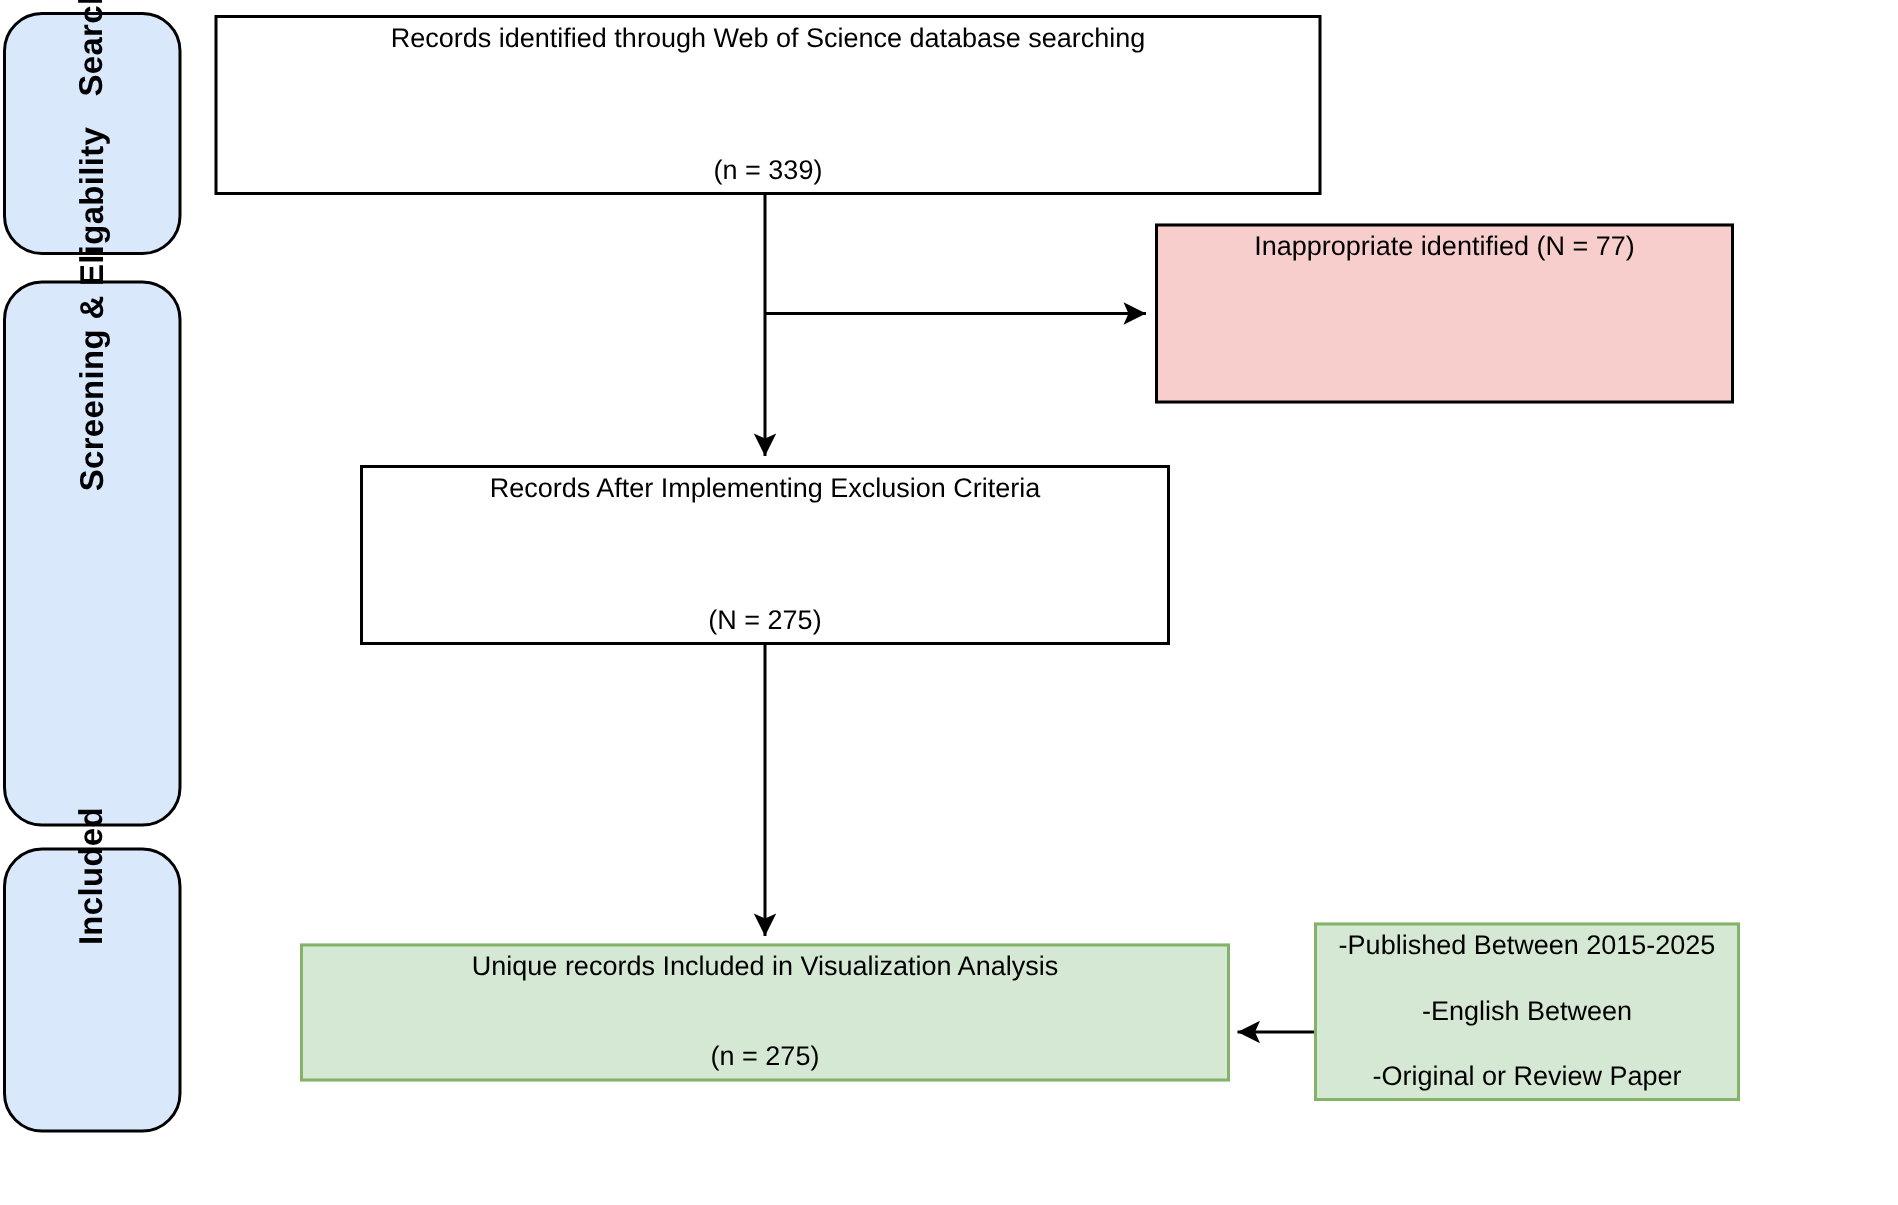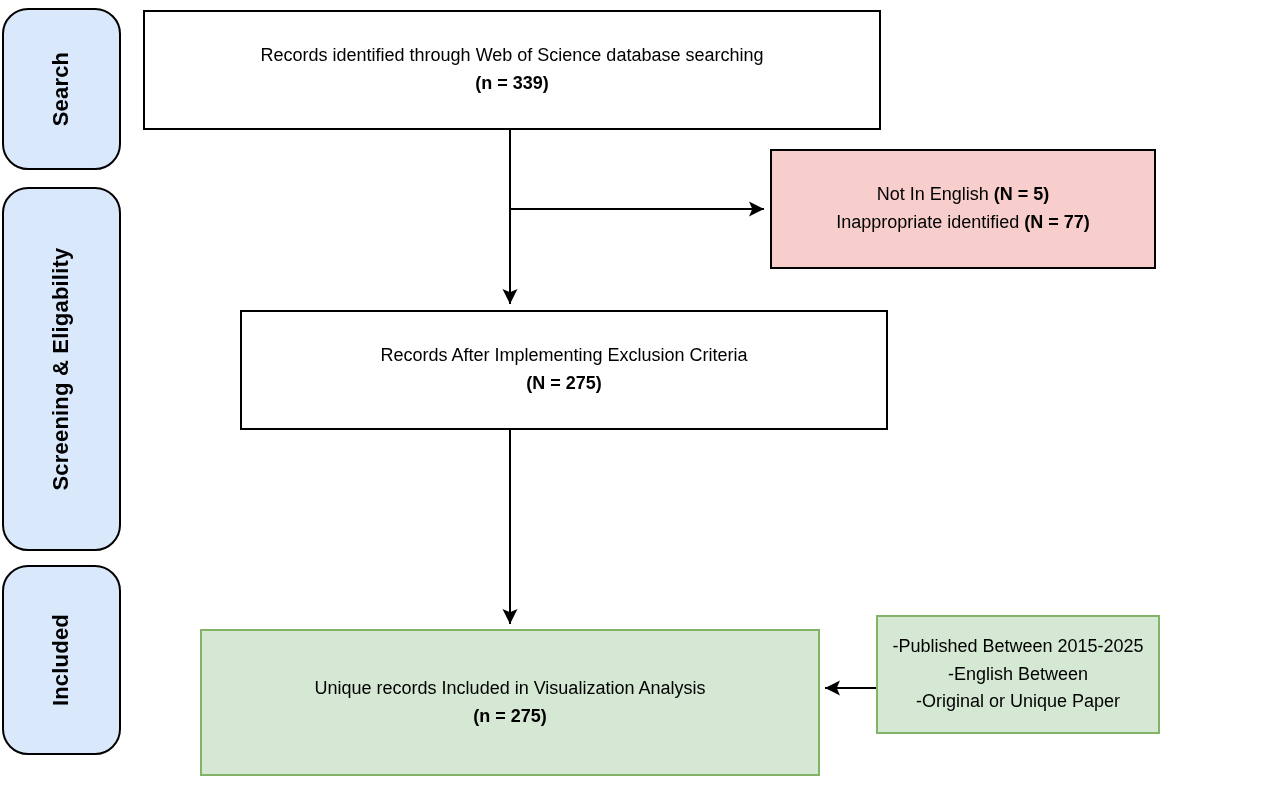--- a/index.html
+++ b/index.html
@@ -23,21 +23,21 @@
     width: 1265px;
     height: 803px;
     pointer-events: none;
   }
   .node {
     position: absolute;
     box-sizing: border-box;
     display: flex;
     flex-direction: column;
     align-items: center;
-    justify-content: center;
+    justify-content: space-between;
     text-align: center;
     font-size: 18px;
     line-height: 1.55;
   }
   .stage {
     left: 2px;
     width: 119px;
     background: var(--stage-fill, #dae8fc);
     border: 2px solid var(--stage-border, #000000);
     border-radius: 26px;
@@ -57,35 +57,35 @@
     left: 143px; top: 10px; width: 738px; height: 120px;
     background: var(--box-fill, #ffffff);
     border: 2px solid var(--box-border, #000000);
   }
   .box-excluded {
     left: 770px; top: 149px; width: 386px; height: 120px;
     background: var(--excluded-fill, #f8cecc);
     border: 2px solid var(--excluded-border, #000000);
   }
   .box-after {
-    left: 240px; top: 310px; width: 648px; height: 120px;
+    left: 240px; top: 310px; width: 540px; height: 120px;
     background: var(--box-fill, #ffffff);
     border: 2px solid var(--box-border, #000000);
   }
   .box-final {
-    left: 200px; top: 629px; width: 620px; height: 147px;
+    left: 200px; top: 629px; width: 620px; height: 92px;
     background: var(--included-fill, #d5e8d4);
     border: 2px solid var(--included-border, #82b366);
   }
   .box-criteria {
     left: 876px; top: 615px; width: 284px; height: 119px;
     background: var(--included-fill, #d5e8d4);
     border: 2px solid var(--included-border, #82b366);
   }
-  .count { font-weight: bold; }
+  .count { font-weight: normal; }
   .line { display: block; }
 </style>
 </head>
 <body>
 
 <div class="canvas">
 
   <svg class="arrows" viewBox="0 0 1265 803" xmlns="http://www.w3.org/2000/svg">
     <defs>
       <marker id="arrowhead" viewBox="0 0 12 12" refX="11" refY="6" markerWidth="9" markerHeight="9" orient="auto-start-reverse">
@@ -109,33 +109,32 @@
   <div class="node stage stage-included">
     <span class="vtext">Included</span>
   </div>
 
   <div class="node box-identified">
     <span class="line">Records identified through Web of Science database searching</span>
     <span class="line count">(n = 339)</span>
   </div>
 
   <div class="node box-excluded">
-    <span class="line"><span>Not In English </span><span class="count">(N = 5)</span></span>
     <span class="line"><span>Inappropriate identified </span><span class="count">(N = 77)</span></span>
   </div>
 
   <div class="node box-after">
     <span class="line">Records After Implementing Exclusion Criteria</span>
     <span class="line count">(N = 275)</span>
   </div>
 
   <div class="node box-final">
     <span class="line">Unique records Included in Visualization Analysis</span>
     <span class="line count">(n = 275)</span>
   </div>
 
   <div class="node box-criteria">
     <span class="line">-Published Between 2015-2025</span>
     <span class="line">-English Between</span>
-    <span class="line">-Original or Unique Paper</span>
+    <span class="line">-Original or Review Paper</span>
   </div>
 
 </div>
 
 </body></html>

